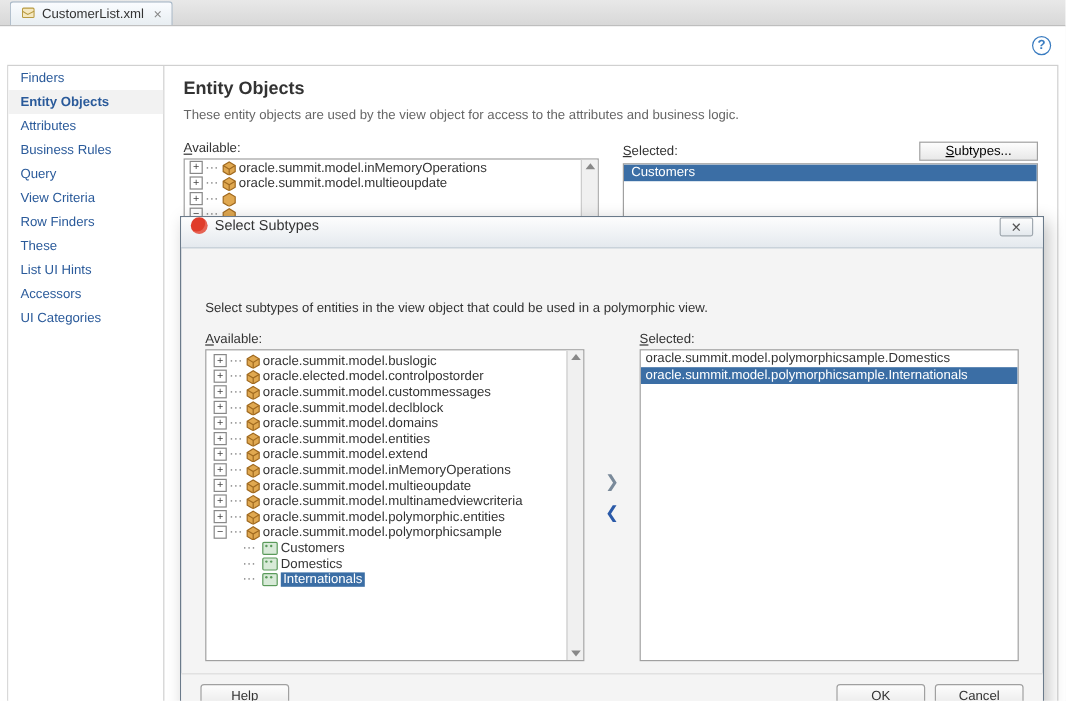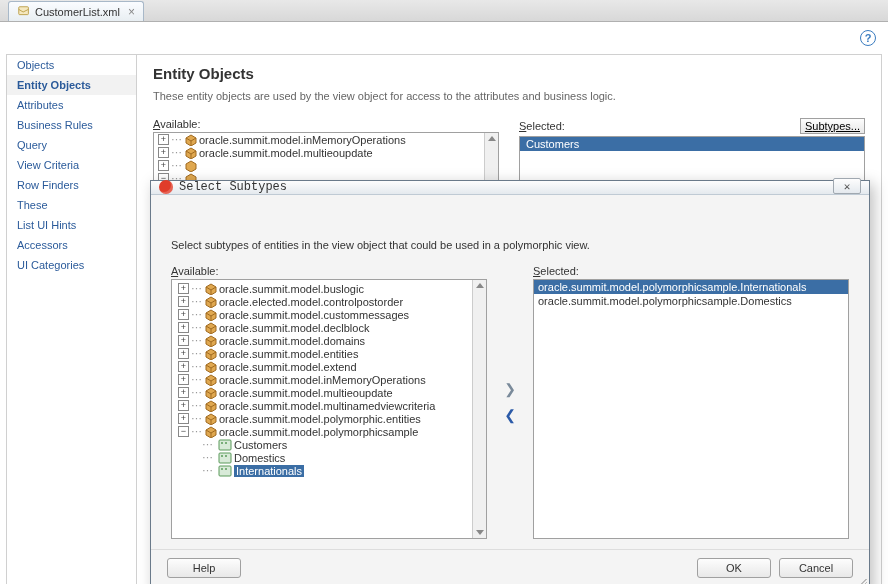--- a/index.html
+++ b/index.html
@@ -109,24 +109,23 @@
     align-items: center;
     margin-bottom: 2px;
   }
   .label-u {
     text-decoration: underline;
   }
   .subtypes-btn {
     margin-left: auto;
     background: linear-gradient(#fdfdfd,#e8e8e8);
     border: 1px solid #a0a0a0;
-    padding: 1px 4px;
+    padding: 1px 21px;
     font-size: 11px;
     cursor: pointer;
-    text-decoration: underline;
   }
   .listbox {
     border: 1px solid #a0a0a0;
     background: #fff;
     height: 130px;
     overflow: auto;
     position: relative;
   }
   .list-sel-row {
     background: #3b6ea5;
@@ -178,28 +177,27 @@
   
   .modal {
     position: absolute;
     left: 150px; top: 180px;
     width: 720px;
     border: 1px solid #6a7a8a;
     box-shadow: 4px 4px 14px rgba(0,0,0,0.25);
     background: #f4f4f4;
   }
   .modal-title {
-    height: 14px;
+    height: 26px;
     background: linear-gradient(#fdfdfd,#e4e9ee);
     border-bottom: 1px solid #bfcad4;
     display: flex;
-    align-items: flex-end;
+    align-items: flex-start;
     padding: 0 8px;
     gap: 6px;
-    font-family: Liberation Mono, monospace;
   }
   .modal-title .o-icon {
     width: 14px; height: 14px;
     border-radius: 50%;
     background: #e03c2a;
     box-shadow: inset -2px -2px 0 #fff3;
   }
   .modal-title .title-text {
     font-size: 12px;
   }
@@ -317,21 +315,21 @@
     <span>CustomerList.xml</span>
     <span class="close-x">×</span>
   </div>
 </div>
 
 <div class="content-area">
   <div class="help-icon">?</div>
 
   <div class="main-panel">
     <div class="sidebar">
-      <div class="sidebar-item">Objects</div>
+      <div class="sidebar-item">Finders</div>
       <div class="sidebar-item active">Entity Objects</div>
       <div class="sidebar-item">Attributes</div>
       <div class="sidebar-item">Business Rules</div>
       <div class="sidebar-item">Query</div>
       <div class="sidebar-item">View Criteria</div>
       <div class="sidebar-item">Row Finders</div>
       <div class="sidebar-item">These</div>
       <div class="sidebar-item">List UI Hints</div>
       <div class="sidebar-item">Accessors</div>
       <div class="sidebar-item">UI Categories</div>
@@ -551,22 +549,22 @@
       </div>
 
       <div class="move-btns">
         <div class="arrow-btn">❯</div>
         <div class="arrow-btn active">❮</div>
       </div>
 
       <div class="modal-col">
         <div class="col-label"><span class="label-u">S</span>elected:</div>
         <div class="modal-list">
+          <div class="sel-item">oracle.summit.model.polymorphicsample.Domestics</div>
           <div class="sel-item hl">oracle.summit.model.polymorphicsample.Internationals</div>
-          <div class="sel-item">oracle.summit.model.polymorphicsample.Domestics</div>
         </div>
       </div>
     </div>
   </div>
   <div class="modal-footer">
     <div class="btn help">Help</div>
     <div class="footer-spacer"></div>
     <div class="btn">OK</div>
     <div class="btn">Cancel</div>
   </div>

